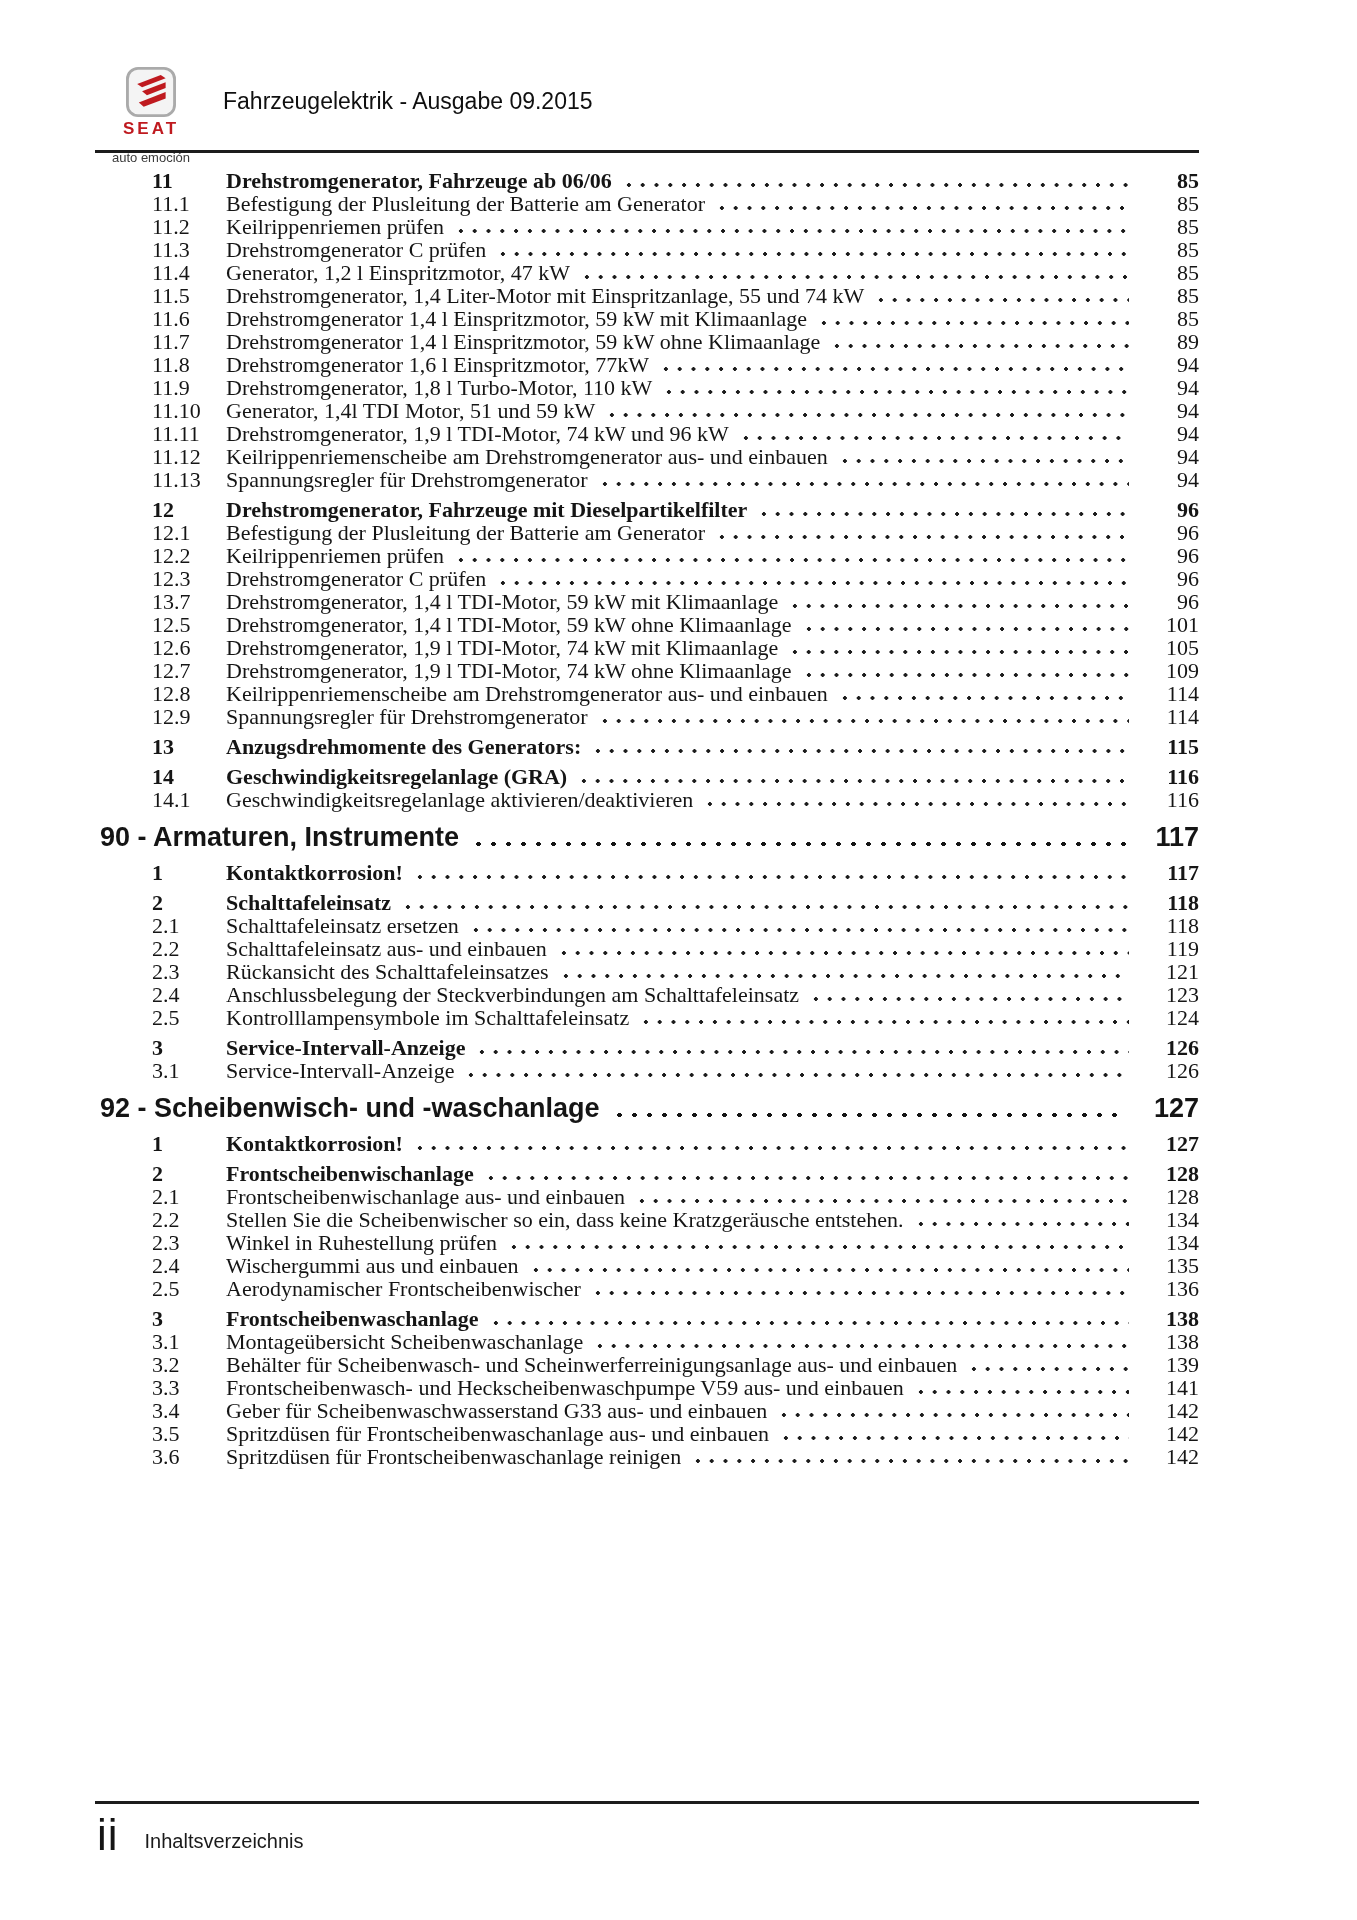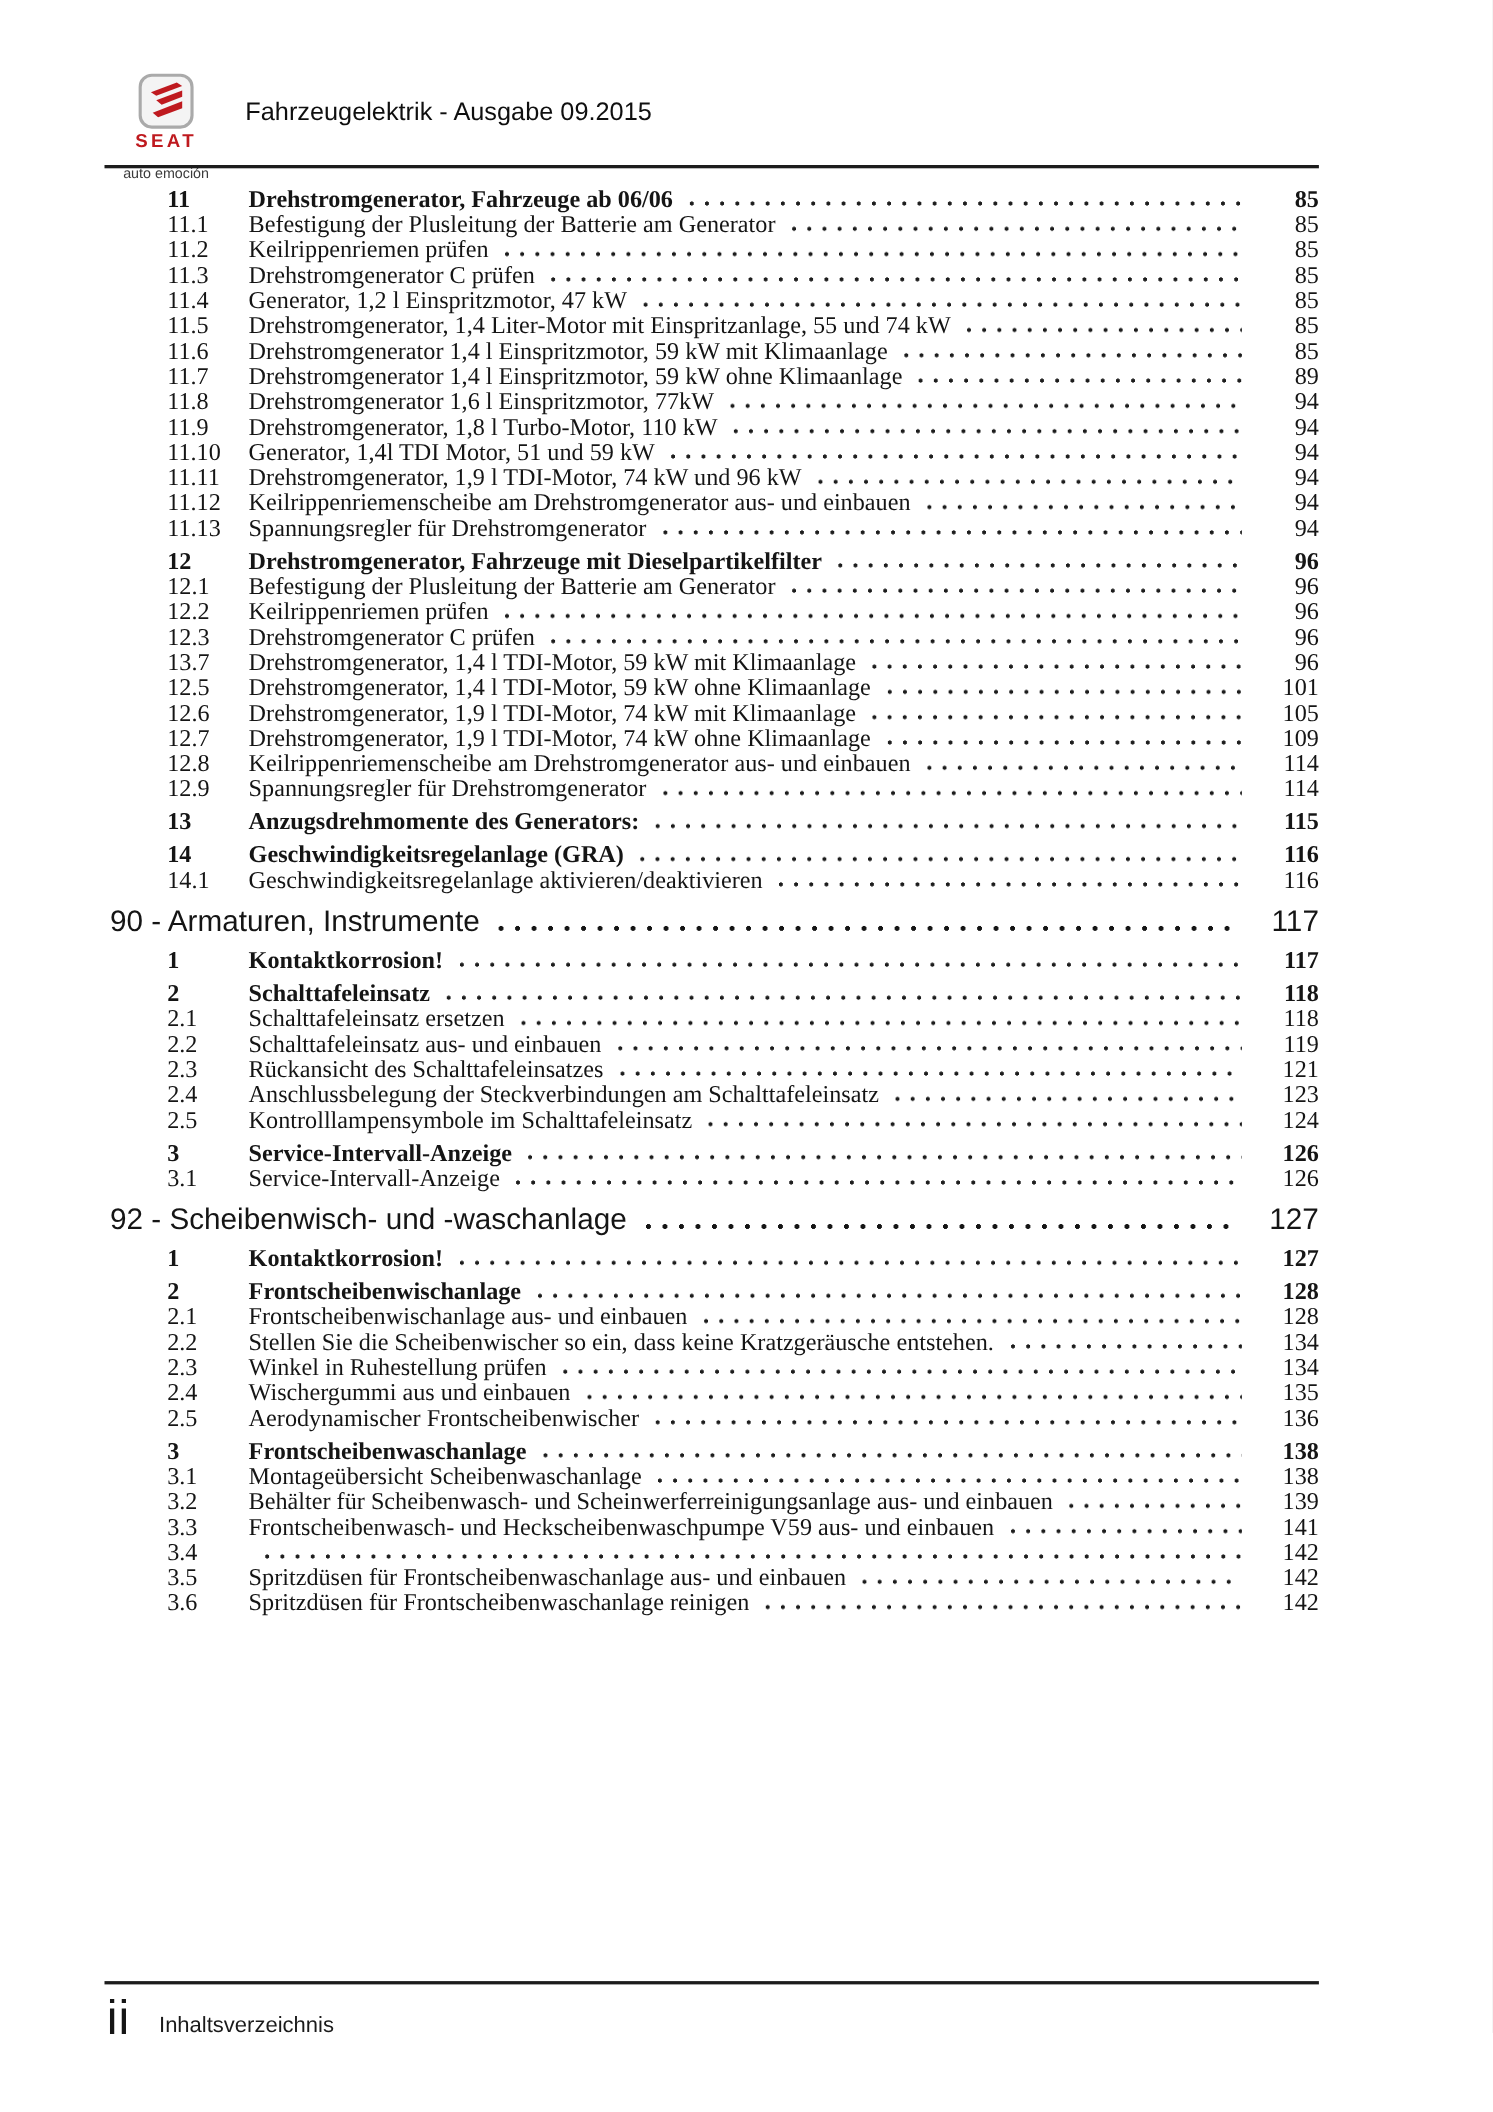--- a/index.html
+++ b/index.html
@@ -43,21 +43,21 @@
     background-image:radial-gradient(circle,#1c1c1c 1.7px,transparent 1.9px);
     background-size:13.8px 6px;
     background-repeat:repeat-x;
     background-position:left calc(100% - 4px);
   }
   .pagecol { flex:0 0 64px; text-align:right; }
 
   .chapter-row {
     display:flex; align-items:flex-end;
     margin-top:10px; margin-bottom:3px;
-    font-size:27px; line-height:33px; font-weight:normal;
+    font-size:27px; line-height:33px; font-weight:bold;
     white-space:nowrap; padding-left:5px;
   }
   .chapter-row .dots {
     background-image:radial-gradient(circle,#141414 2.2px,transparent 2.4px);
     background-size:15px 8px;
     background-position:left calc(100% - 6px);
     margin:0 4px 0 12px;
   }
   .chapter-row .pagecol { flex:0 0 68px; }
 
@@ -379,20 +379,21 @@
         <span class="pagecol">139</span>
       </div>
       <div class="item-row">
         <span class="num">3.3</span>
         <span class="label">Frontscheibenwasch- und Heckscheibenwaschpumpe V59 aus- und einbauen</span>
         <span class="dots"></span>
         <span class="pagecol">141</span>
       </div>
       <div class="item-row">
         <span class="num">3.4</span>
+        <span class="label">Geber für Scheibenwaschwasserstand G33 aus- und einbauen</span>
         <span class="dots"></span>
         <span class="pagecol">142</span>
       </div>
       <div class="item-row">
         <span class="num">3.5</span>
         <span class="label">Spritzdüsen für Frontscheibenwaschanlage aus- und einbauen</span>
         <span class="dots"></span>
         <span class="pagecol">142</span>
       </div>
       <div class="item-row">

